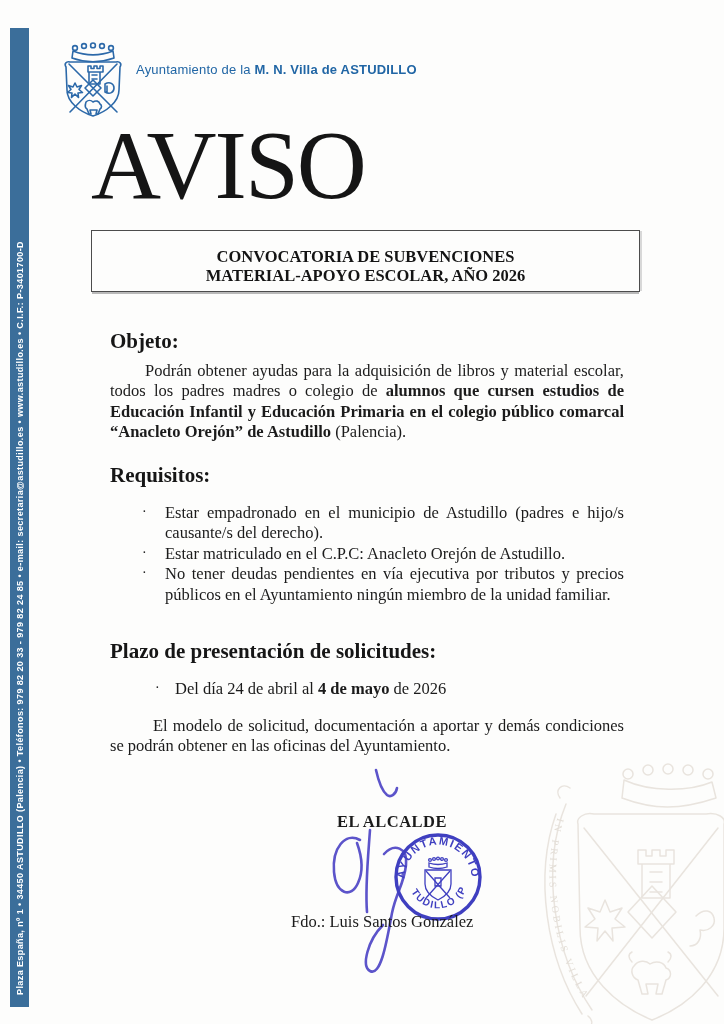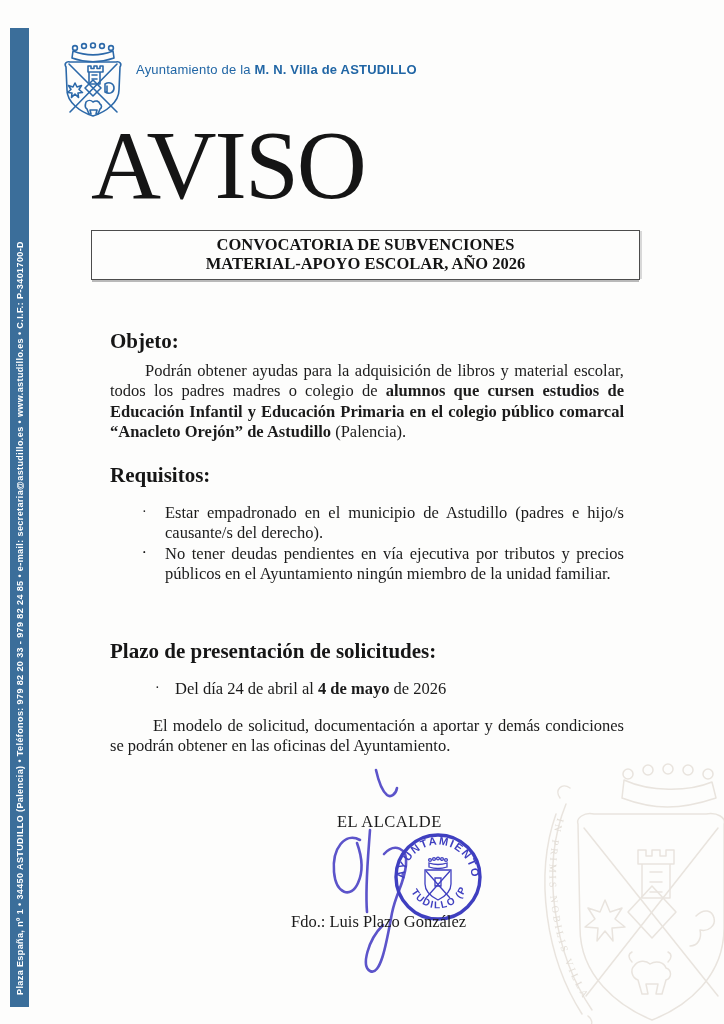--- a/index.html
+++ b/index.html
@@ -15,37 +15,37 @@
   .crest{position:absolute;left:58px;top:42px;}
   .org-line{position:absolute;left:136px;top:62px;font-family:"Liberation Sans",sans-serif;
             font-size:13px;color:#2166a5;letter-spacing:.2px;text-align:right;}
   .org-line b{font-weight:bold;}
   
   .title{position:absolute;left:91px;top:116px;width:549px;text-align:left;
          font-size:97px;letter-spacing:-2px;color:#151515;line-height:100px;}
   
   .notice-box{position:absolute;left:91px;top:230px;width:549px;box-sizing:border-box;
               border:1.5px solid #4c4c4c;box-shadow:0 3px 0 -1px #b9b9b9,3px 0 0 -1px #d8d8d8;
-              padding:4px 8px 6px 8px;text-align:center;font-weight:bold;font-size:16.5px;
+              padding:16px 8px 6px 8px;text-align:center;font-weight:bold;font-size:16.5px;
               line-height:19px;color:#141414;}
   
   .h{position:absolute;left:110px;font-weight:bold;font-size:21px;color:#161616;}
   .para{position:absolute;left:110px;width:514px;margin:0;font-size:16.5px;line-height:20.4px;
         text-align:justify;color:#1b1b1b;}
   .indent{ text-indent:35px;}
   .indent2{text-indent:43px;}
   .bullets{position:absolute;left:110px;top:503px;width:514px;font-size:16.5px;line-height:20.4px;}
   .req-item{position:relative;padding-left:55px;text-align:justify;}
   .req-item .marker{position:absolute;left:32px;top:-1px;font-size:14px;}
   .plazo-item{position:absolute;left:110px;top:679px;width:514px;font-size:16.5px;line-height:20.4px;
               padding-left:0;}
   .plazo-item .marker{position:absolute;left:45px;top:-1px;font-size:14px;}
   .plazo-item .txt{position:absolute;left:65px;top:0;white-space:nowrap;}
   .place-date{position:absolute;left:287px;top:777px;font-size:16.5px;}
-  .alcalde{position:absolute;left:337px;top:812px;font-size:16.5px;letter-spacing:.5px;}
+  .alcalde{position:absolute;left:337px;top:812px;font-size:16.5px;letter-spacing:.5px;font-weight:bold;}
   .fdo{position:absolute;left:291px;top:912px;font-size:16.5px;}
   .sig{position:absolute;left:300px;top:760px;}
   .stamp{position:absolute;left:392px;top:831px;}
   .stamp text{font-family:"Liberation Sans",sans-serif;font-weight:bold;}
   .watermark{position:absolute;left:530px;top:758px;}
   .watermark text{font-family:"Liberation Serif",serif;}
 </style>
 </head>
 <body>
 
@@ -119,20 +119,21 @@
   <p class="para indent" style="top:361px"><span>Podrán obtener ayudas para la adquisición de libros y material escolar, todos los padres madres o colegio de </span><b>alumnos que cursen estudios de Educación Infantil y Educación Primaria en el colegio público comarcal “Anacleto Orejón” de Astudillo </b><span>(Palencia).</span></p>
 
   <div class="h" style="top:463px">Requisitos:</div>
   <div class="bullets">
     <div class="req-item">
       <span class="marker">·</span>
       <span>Estar empadronado en el municipio de Astudillo (padres e hijo/s causante/s del derecho).</span>
     </div>
     <div class="req-item">
       <span class="marker">·</span>
+      <span>Estar matriculado en el C.P.C: Anacleto Orejón de Astudillo.</span>
     </div>
     <div class="req-item">
       <span class="marker">·</span>
       <span>No tener deudas pendientes en vía ejecutiva por tributos y precios públicos en el Ayuntamiento ningún miembro de la unidad familiar.</span>
     </div>
   </div>
 
   <div class="h" style="top:639px">Plazo de presentación de solicitudes:</div>
   <div class="plazo-item">
     <span class="marker">·</span>
@@ -169,15 +170,15 @@
         <circle cx="0" cy="-18.5" r="1.4"></circle>
       <circle cx="4" cy="-18" r="1.4"></circle>
         <circle cx="8" cy="-17" r="1.4"></circle>
       <path d="M -9,-14 C -3,-12 3,-12 9,-14 L 9,-10 C 3,-8 -3,-8 -9,-10 Z"></path>
       <path d="M -13,-7 h26 v14 c 0,8 -7,13 -13,16 c -6,-3 -13,-8 -13,-16 z"></path>
       <path d="M -12,-6 L 12,21 M 12,-6 L -12,21"></path>
       <path d="M -3,1 h6 v8 h-6 z"></path>
     </g>
   </svg>
 
-  <div class="fdo">Fdo.: Luis Plazo González</div>
+  <div class="fdo">Fdo.: Luis Santos González</div>
 
 </div>
 
 </body></html>

